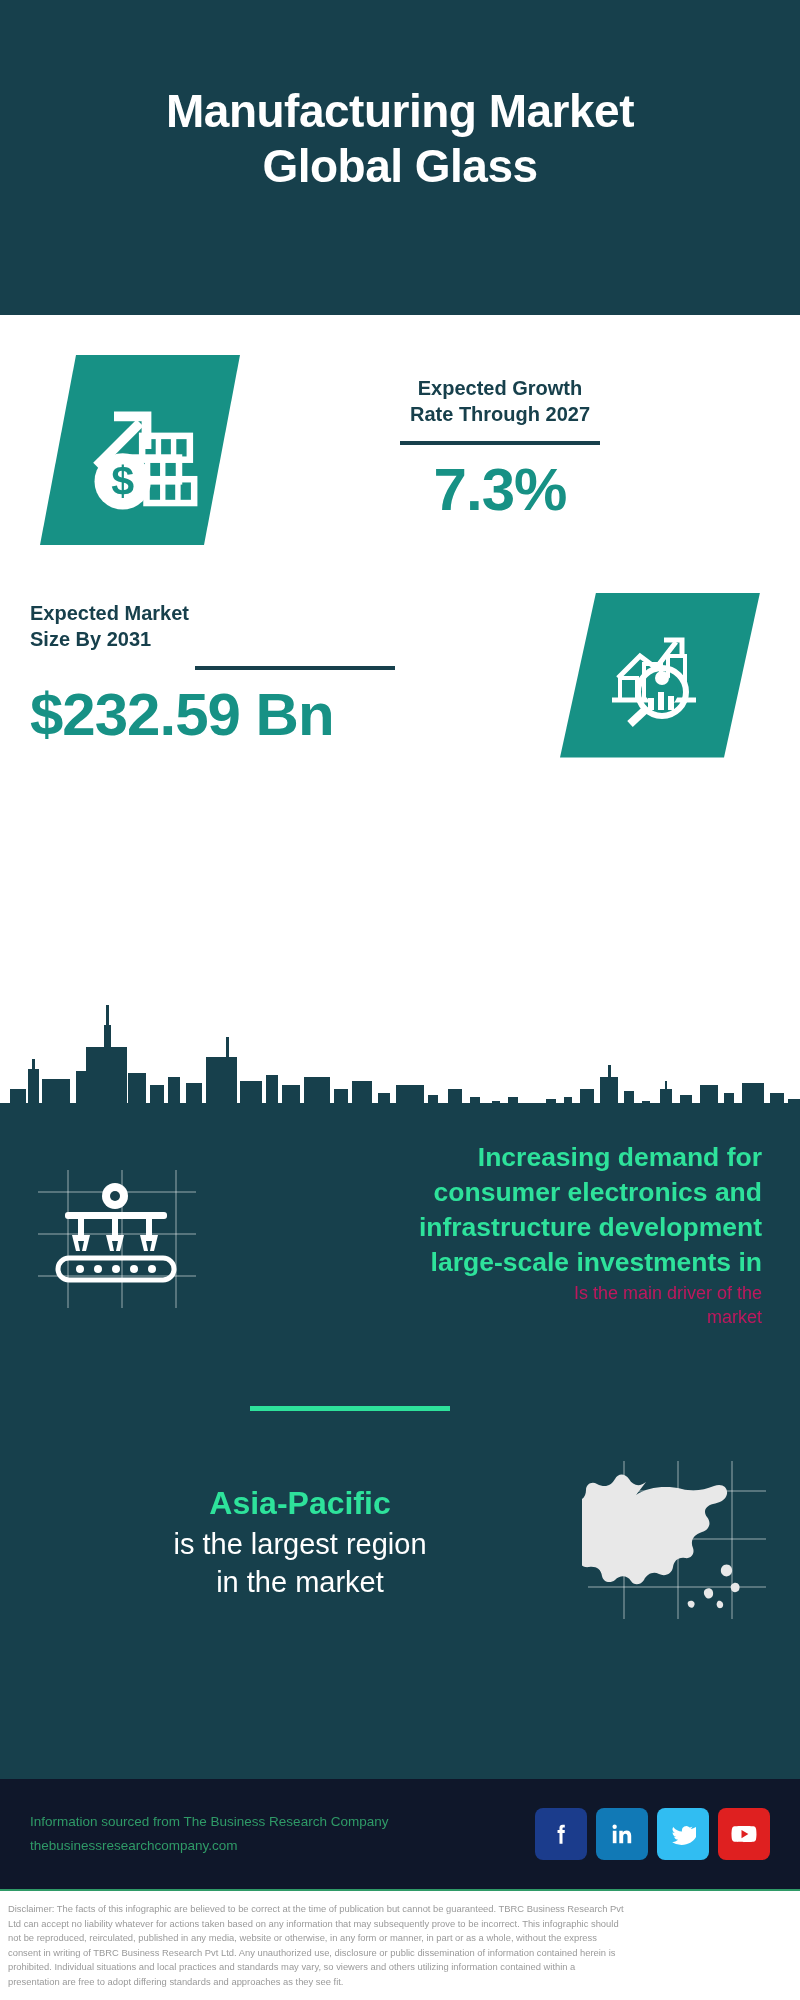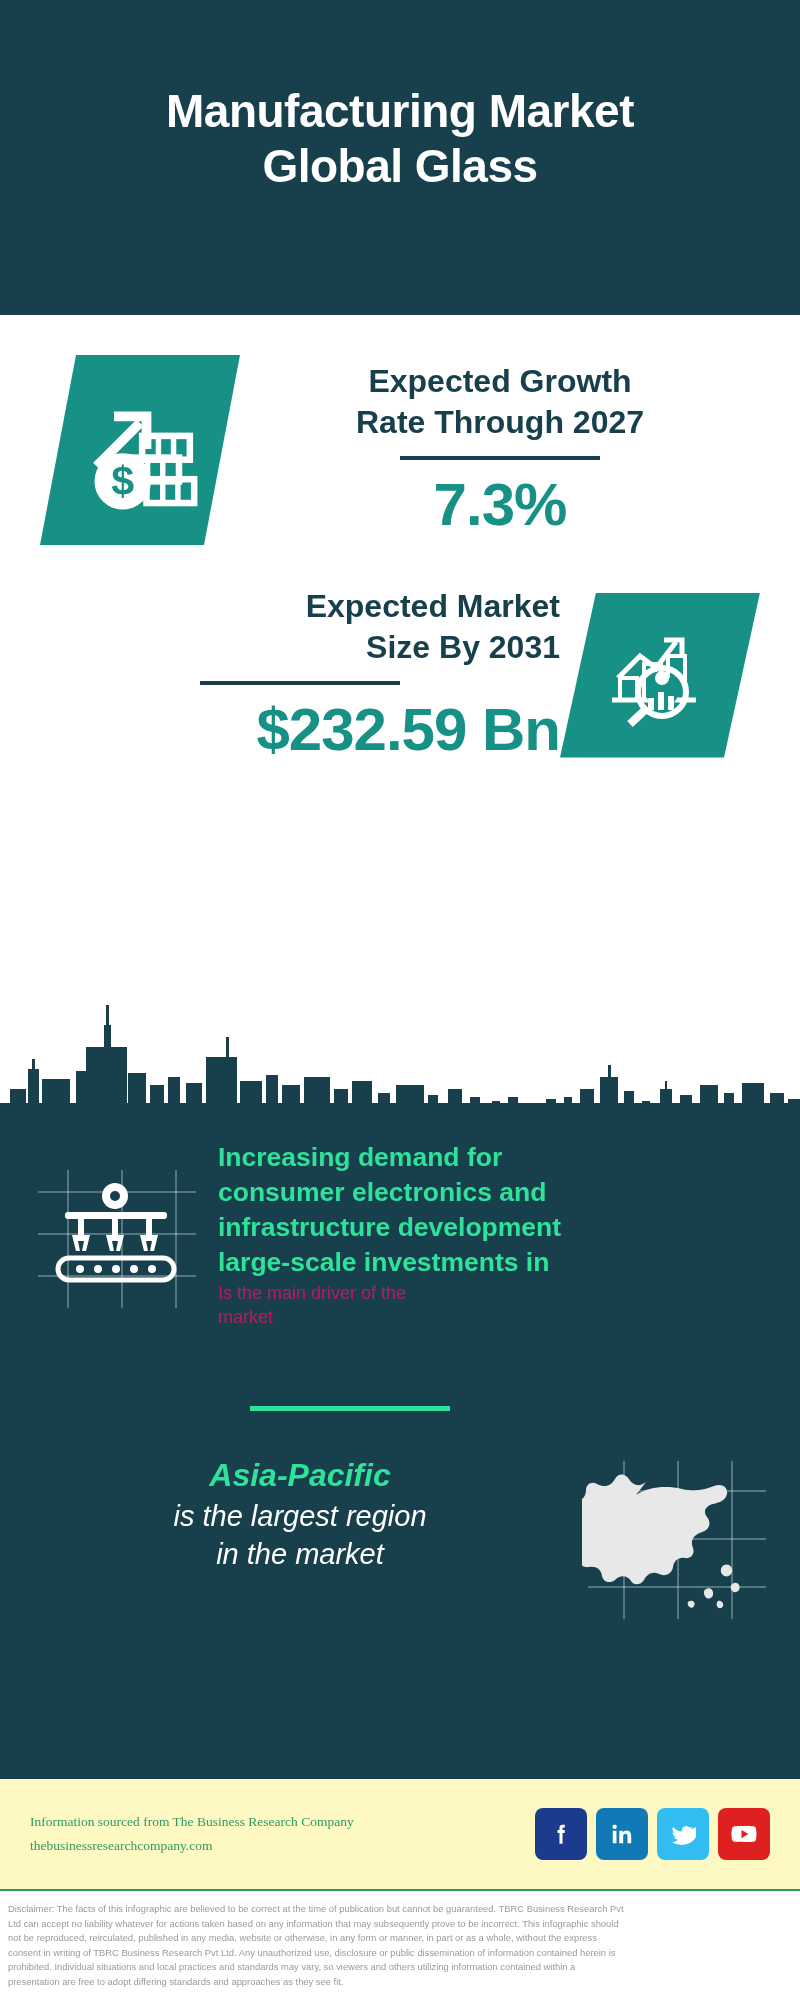--- a/index.html
+++ b/index.html
@@ -32,36 +32,36 @@
     position:relative; flex:none;
     background:#179185;
     display:flex; align-items:center; justify-content:center;
   }
   .icon1-wrap {
     width:200px; height:190px; margin-left:40px;
     clip-path:polygon(18% 0%, 100% 0%, 82% 100%, 0% 100%);
   }
   .stat1-text { flex:1; text-align:center; padding-right:40px; }
   .stat-label {
-    color:#17404c; font-weight:bold; font-size:32px; line-height:1.28;
+    color:#17404c; font-weight:bold; font-size:20px; line-height:1.28;
   }
   .rule-dark {
     width:200px; height:4px; background:#17404c;
     margin:14px auto 10px auto;
   }
   .stat-value {
     color:#179185; font-weight:bold; font-size:60px; letter-spacing:-1px;
   }
 
   
   .stat2 {
     position:absolute; left:0; top:560px; width:800px; height:230px;
     display:flex; align-items:center;
   }
-  .stat2-text { flex:1; text-align:right; padding-left:40px; }
+  .stat2-text { flex:1; text-align:left; padding-left:30px; }
   .icon2-wrap {
     width:200px; height:165px; margin-right:40px;
     clip-path:polygon(18% 0%, 100% 0%, 82% 100%, 0% 100%);
   }
 
   
   .dark-panel {
     position:absolute; left:0; top:1110px; width:800px; height:669px;
     background:#17404c;
   }
@@ -69,51 +69,51 @@
     position:absolute; left:0; top:985px; width:800px; height:130px;
     display:block;
   }
 
   
   .driver-row {
     position:absolute; left:0; top:1140px; width:800px;
     display:flex; align-items:flex-start; padding:0 30px;
   }
   .factory-icon { flex:none; width:180px; height:160px; position:relative; margin-top:22px; }
-  .driver-text { flex:1; text-align:left; padding:0 8px; }
+  .driver-text { flex:1; text-align:right; padding:0 8px; }
   .driver-green {
     color:#2ee29b; font-weight:bold; font-size:26.5px; line-height:1.32;
   }
   .driver-white {
     color:#be185d; font-size:18px; line-height:1.33; margin-top:2px;
   }
   .rule-green {
     position:absolute; left:250px; top:1406px;
     width:200px; height:5px; background:#2ee29b;
   }
 
   
   .region-row {
     position:absolute; left:0; top:1455px; width:800px;
-    display:flex; align-items:flex-start; padding:0 18px;font-style:italic;
+    display:flex; align-items:center; padding:0 18px;
   }
   .region-text { flex:1; text-align:center; }
   .region-green {
     color:#2ee29b; font-weight:bold; font-size:32px; line-height:1.3;
   }
   .region-white {
     color:#ffffff; font-size:29px; line-height:1.33;
   }
   .map-box { flex:none; width:200px; height:175px; position:relative; }
 
   
   .footer {
     position:absolute; left:0; top:1779px; width:800px; height:110px;
-    background:#fef9c3;
-    display:flex; align-items:center; padding:0 30px;font-family:Liberation Serif, serif;
+    background:#0f172a;
+    display:flex; align-items:center; padding:0 30px;
   }
   .footer-left { flex:1; }
   .footer-line {
     color:#2f9a67; font-size:13.5px; line-height:1.75;
   }
   .socials { flex:none; display:flex; gap:9px; align-items:center; }
   .soc {
     width:52px; height:52px; border-radius:8px;
     display:flex; align-items:center; justify-content:center;
     color:#fff; font-weight:bold;

